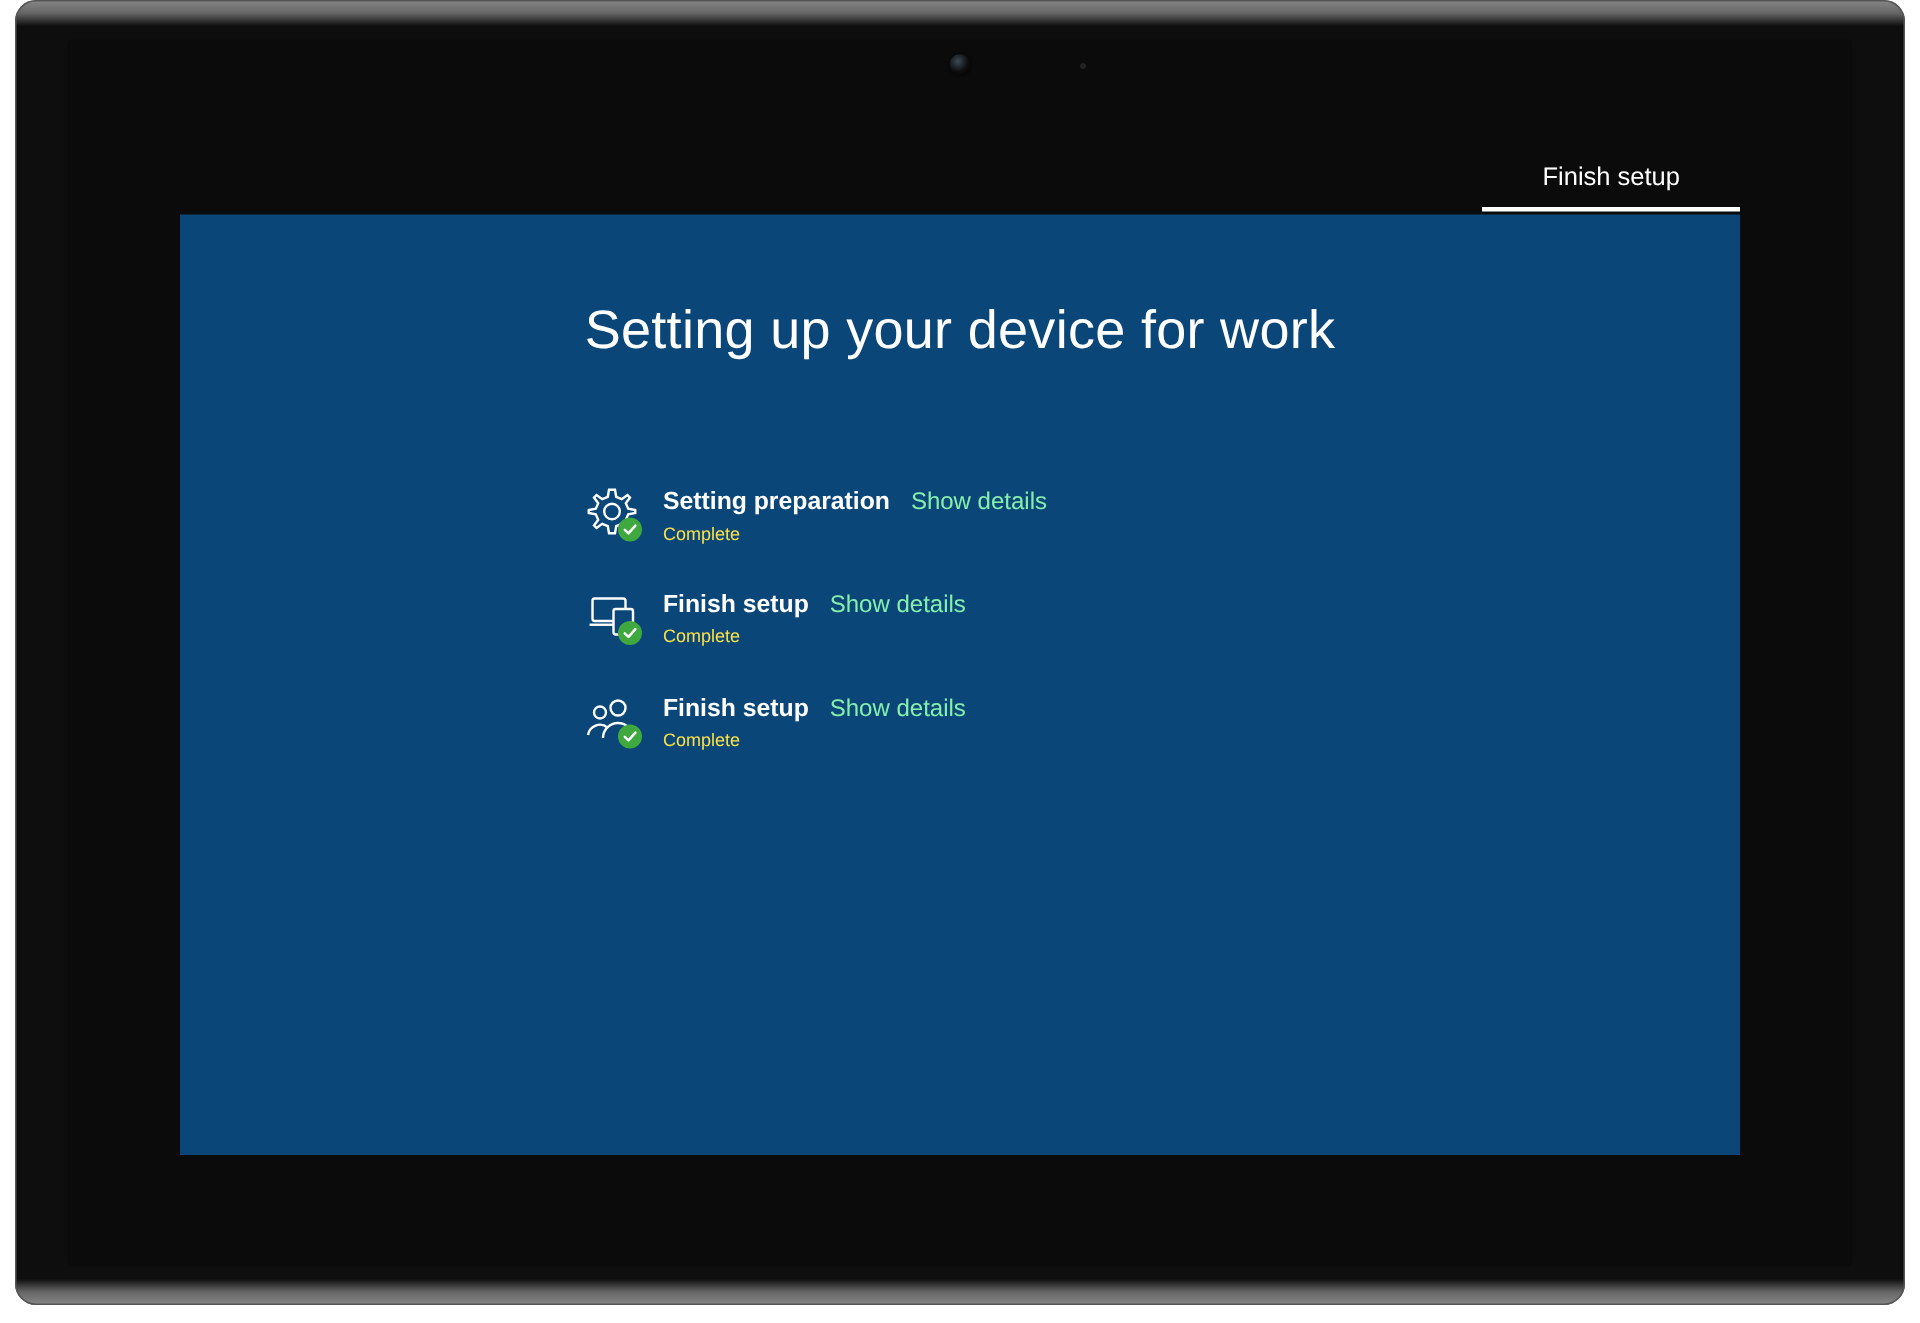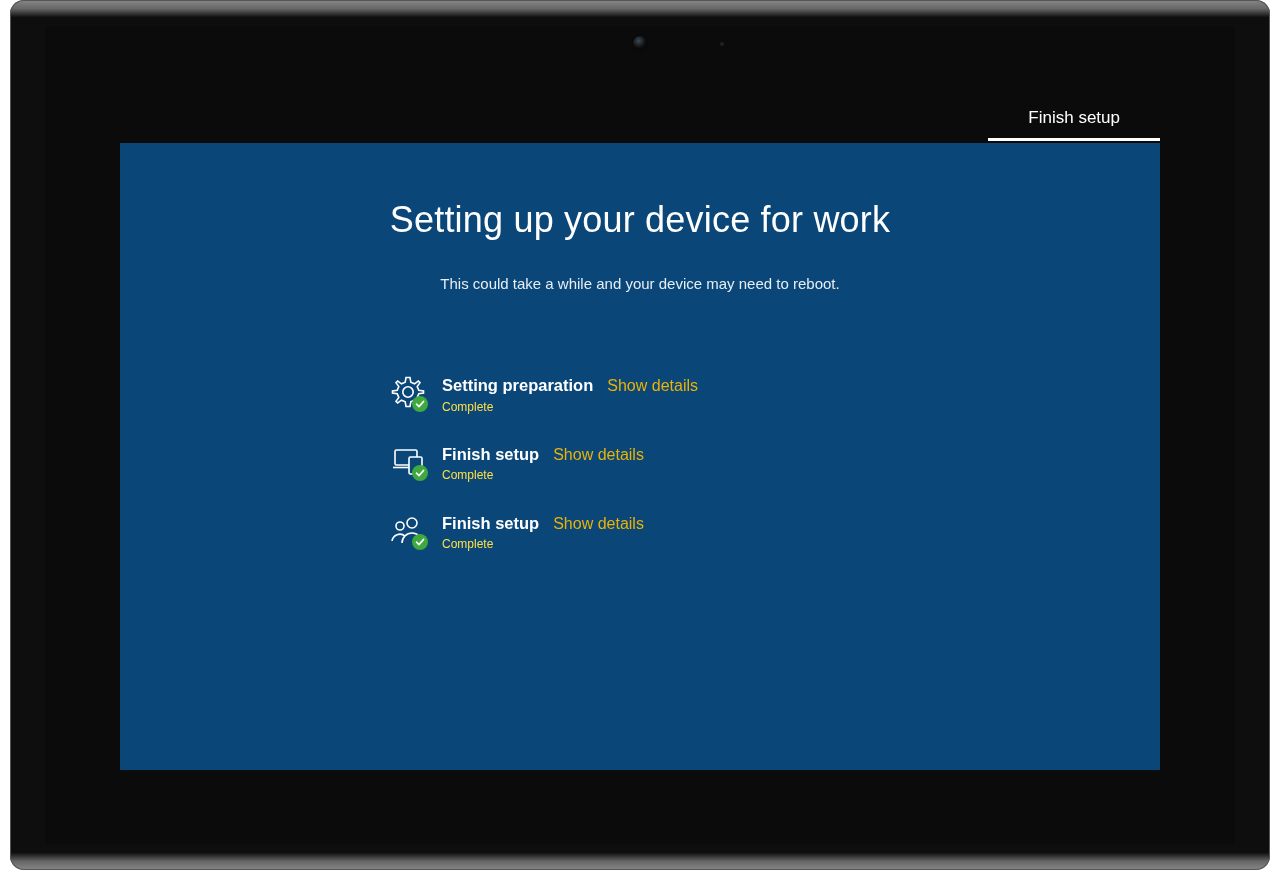--- a/index.html
+++ b/index.html
@@ -137,40 +137,39 @@
     border-radius: 50%;
     display: flex;
     align-items: center;
     justify-content: center;
   }
   .check-badge svg { width: 10px; height: 10px; }
 
   .status-text { display: flex; flex-direction: column; line-height: 1.35; }
   .status-top { display: flex; gap: 14px; align-items: baseline; }
   .status-title { font-size: 16.5px; font-weight: 600; color: #fff; }
-  .status-link  { font-size: 16px; font-weight: 400; color: #eab308; cursor: pointer; }
+  .status-link  { font-size: 16px; font-weight: 400; color: #86efac; cursor: pointer; }
   .status-state { font-size: 12px; font-weight: 400; color: #fde047; margin-top: 2px; }
 
 </style>
 </head>
 <body>
 
 <div class="tablet-frame">
   <div class="tablet-bezel"></div>
   <div class="camera"></div>
   <div class="sensor"></div>
 
   <div class="topbar">
     <div class="tab">Finish setup</div>
   </div>
 
   <div class="screen">
     <div class="screen-inner">
       <div class="page-title">Setting up your device for work</div>
-      <div class="page-subtitle">This could take a while and your device may need to reboot.</div>
 
       <div class="status-list">
 
         <div class="status-item">
           <div class="status-icon">
             <svg viewBox="0 0 36 36" fill="none" stroke="#fff" stroke-width="1.6">
               <circle cx="18" cy="18" r="5.2"></circle>
               <path d="M18 3.5 L20 3.5 L20.8 8.2 L24.5 9.8 L28.3 7 L30 8.7 L27.2 12.5 L28.8 16.2 L33.5 17 L33.5 19 L28.8 19.8 L27.2 23.5 L30 27.3 L28.3 29 L24.5 26.2 L20.8 27.8 L20 32.5 L18 32.5 L16 32.5 L15.2 27.8 L11.5 26.2 L7.7 29 L6 27.3 L8.8 23.5 L7.2 19.8 L2.5 19 L2.5 17 L7.2 16.2 L8.8 12.5 L6 8.7 L7.7 7 L11.5 9.8 L15.2 8.2 L16 3.5 Z"></path>
             </svg>
             <div class="check-badge">

